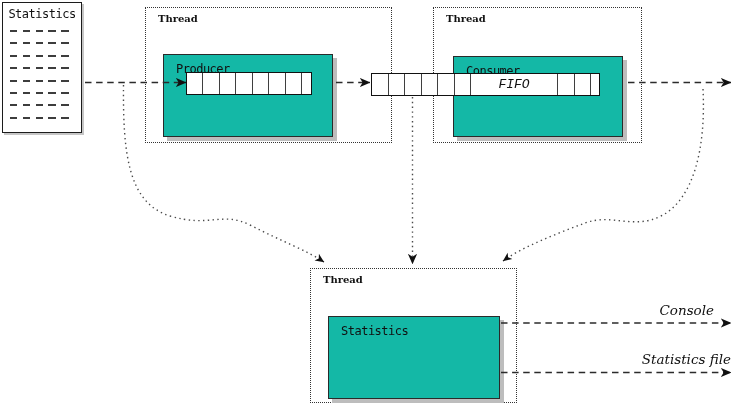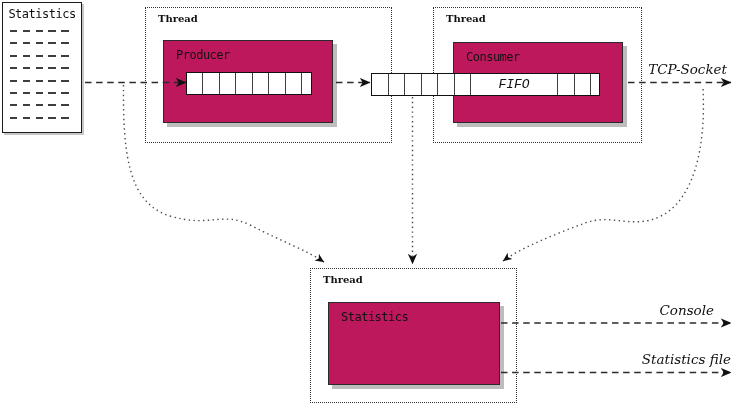--- a/index.html
+++ b/index.html
@@ -28,22 +28,22 @@
   }
   .thread-producer{left:145px;top:7px;width:247px;height:136px;}
   .thread-consumer{left:433px;top:7px;width:209px;height:136px;}
   .thread-statistics{left:310px;top:268px;width:207px;height:135px;}
   .thread-label{
     position:absolute;left:12px;top:5px;
     font-family:"DejaVu Serif", serif;font-weight:bold;font-size:10px;
   }
   
   .graybox{
-    position:absolute;background:#be185d;border:1.2px solid #2a2a2a;
-    box-shadow:4px 4px 0 #bdbdbd;box-sizing:border-box;z-index:3;
+    position:absolute;background:#14b8a6;border:1.2px solid #2a2a2a;
+    box-shadow:4px 4px 0 #bdbdbd;box-sizing:border-box;z-index:3;margin-top:14px;
   }
   .box-producer{left:163px;top:40px;width:170px;height:83px;}
   .box-consumer{left:453px;top:42px;width:170px;height:81px;}
   .box-statistics{left:328px;top:302px;width:172px;height:83px;}
   .graybox-label{
     position:absolute;left:12px;top:7px;
     font-family:"DejaVu Sans Mono", monospace;font-size:12px;letter-spacing:-0.5px;
   }
   
   .queue{
@@ -126,21 +126,20 @@
     <div class="qcell tail-cell-sm"></div>
   </div>
 
   <div class="thread thread-statistics">
     <div class="thread-label">Thread</div>
   </div>
   <div class="graybox box-statistics">
     <div class="graybox-label">Statistics</div>
   </div>
 
-  <div class="flow-label lbl-tcp">TCP-Socket</div>
   <div class="flow-label lbl-console">Console</div>
   <div class="flow-label lbl-statfile">Statistics file</div>
 
   <svg class="wires" viewBox="0 0 737 406" xmlns="http://www.w3.org/2000/svg">
     <defs>
       <marker id="ah" viewBox="0 0 10 10" refX="9.7" refY="5" markerWidth="10.5" markerHeight="11.5" orient="auto" markerUnits="userSpaceOnUse">
         <path d="M10,5 L0,0.6 L2.7,5 L0,9.4 Z" fill="#111111"></path>
       </marker>
       <marker id="ahs" viewBox="0 0 10 10" refX="9.7" refY="5" markerWidth="9" markerHeight="10" orient="auto" markerUnits="userSpaceOnUse">
         <path d="M10,5 L0,0.6 L2.7,5 L0,9.4 Z" fill="#111111"></path>

